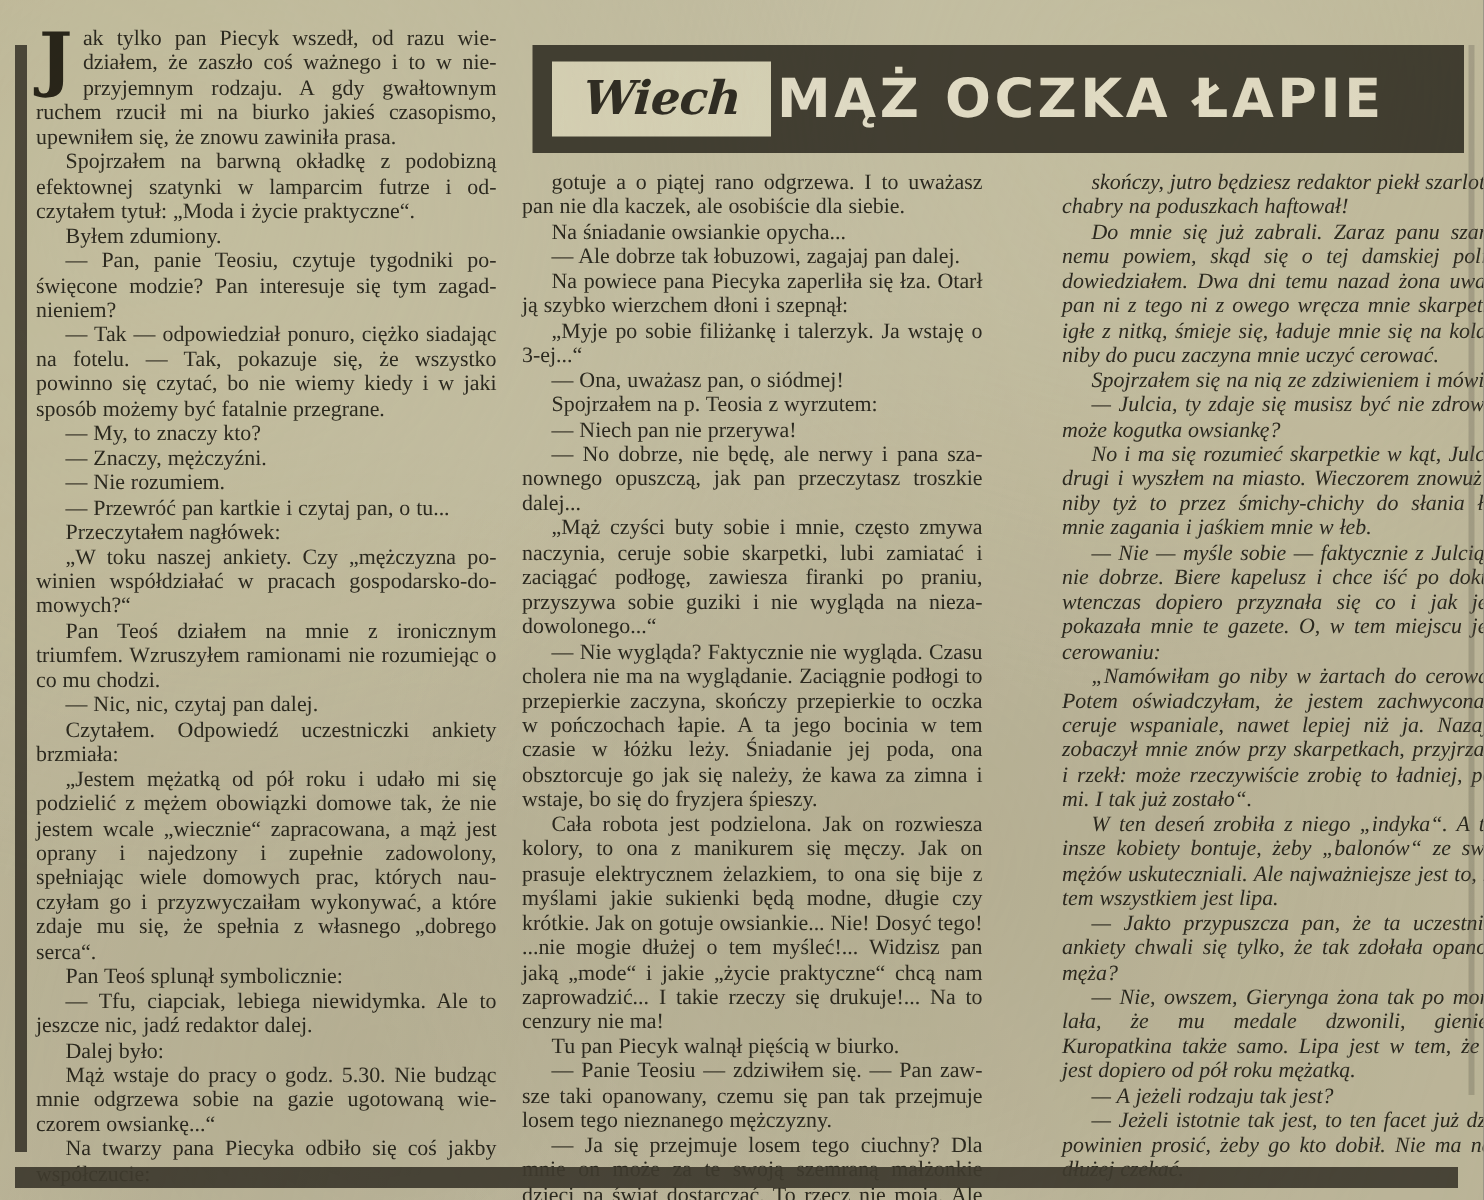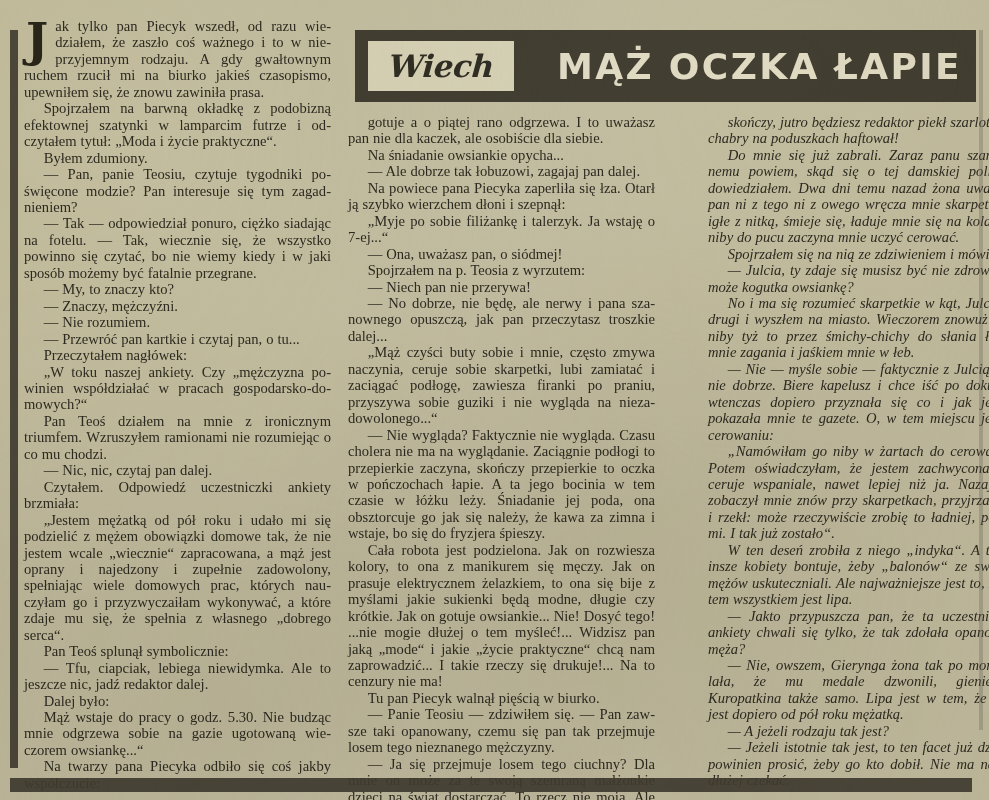--- a/index.html
+++ b/index.html
@@ -103,21 +103,21 @@
     font-family: "DejaVu Serif", serif;
     font-style: italic;
     font-weight: 700;
     font-size: 31px;
     color: #2f2c24;
     letter-spacing: -0.5px;
     transform: skewX(-4deg);
   }
   .banner-title {
     flex: 1;
-    text-align: right;
+    text-align: left;
     padding: 0 14px 0 4px;
     font-family: "DejaVu Sans", sans-serif;
     font-weight: 700;
     font-size: 36px;
     letter-spacing: 2.4px;
     color: #efeada;
     white-space: nowrap;
   }
 
   
@@ -188,21 +188,21 @@
       </div>
       <div class="banner-title">MĄŻ OCZKA ŁAPIE</div>
     </div>
 
     <div class="columns">
       <div class="col col-1">
           <p class="dropcap-para"><span class="dropcap">J</span>ak tylko pan Piecyk wszedł, od razu wie­działem, że zaszło coś ważnego i to w nie­przyjemnym rodzaju. A gdy gwałtownym ruchem rzucił mi na biurko jakieś czasopismo, upewniłem się, że znowu zawiniła prasa.</p>
           <p>Spojrzałem na barwną okładkę z podobizną efektownej szatynki w lamparcim futrze i od­czytałem tytuł: „Moda i życie praktyczne“.</p>
           <p>Byłem zdumiony.</p>
           <p>— Pan, panie Teosiu, czytuje tygodniki po­święcone modzie? Pan interesuje się tym zagad­nieniem?</p>
-          <p>— Tak — odpowiedział ponuro, ciężko siada­jąc na fotelu. — Tak, wiecznie się, że wszystko powinno się czytać, bo nie wiemy kiedy i w ja­ki sposób możemy być fatalnie przegrane.</p>
+          <p>— Tak — odpowiedział ponuro, ciężko siada­jąc na fotelu. — Tak, pokazuje się, że wszystko powinno się czytać, bo nie wiemy kiedy i w ja­ki sposób możemy być fatalnie przegrane.</p>
           <p>— My, to znaczy kto?</p>
           <p>— Znaczy, mężczyźni.</p>
           <p>— Nie rozumiem.</p>
           <p>— Przewróć pan kartkie i czytaj pan, o tu...</p>
           <p>Przeczytałem nagłówek:</p>
           <p>„W toku naszej ankiety. Czy „mężczyzna po­winien współdziałać w pracach gospodarsko-do­mowych?“</p>
           <p>Pan Teoś działem na mnie z ironicznym triumfem. Wzruszyłem ramionami nie rozumie­jąc o co mu chodzi.</p>
           <p>— Nic, nic, czytaj pan dalej.</p>
           <p>Czytałem. Odpowiedź uczestniczki ankiety brzmiała:</p>
           <p>„Jestem mężatką od pół roku i udało mi się podzielić z mężem obowiązki domowe tak, że nie jestem wcale „wiecznie“ zapracowana, a mąż jest oprany i najedzony i zupełnie zadowolony, spełniając wiele domowych prac, których nau­czyłam go i przyzwyczaiłam wykonywać, a któ­re zdaje mu się, że spełnia z własnego „dobre­go serca“.</p>
@@ -210,21 +210,21 @@
           <p>— Tfu, ciapciak, lebiega niewidymka. Ale to jeszcze nic, jadź redaktor dalej.</p>
           <p>Dalej było:</p>
           <p>Mąż wstaje do pracy o godz. 5.30. Nie budząc mnie odgrzewa sobie na gazie ugotowaną wie­czorem owsiankę...“</p>
           <p>Na twarzy pana Piecyka odbiło się coś jakby współczucie:</p>
         </div>
       <div class="col col-2">
           <p>gotuje a o piątej rano odgrzewa. I to uważasz pan nie dla kaczek, ale osobiście dla siebie.</p>
           <p>Na śniadanie owsiankie opycha...</p>
           <p>— Ale dobrze tak łobuzowi, zagajaj pan dalej.</p>
           <p>Na powiece pana Piecyka zaperliła się łza. Otarł ją szybko wierzchem dłoni i szepnął:</p>
-          <p>„Myje po sobie filiżankę i talerzyk. Ja wsta­ję o 7-ej...“</p>
+          <p>„Myje po sobie filiżankę i talerzyk. Ja wsta­ję o 3-ej...“</p>
           <p>— Ona, uważasz pan, o siódmej!</p>
           <p>Spojrzałem na p. Teosia z wyrzutem:</p>
           <p>— Niech pan nie przerywa!</p>
           <p>— No dobrze, nie będę, ale nerwy i pana sza­nownego opuszczą, jak pan przeczytasz troszkie dalej...</p>
           <p>„Mąż czyści buty sobie i mnie, często zmywa naczynia, ceruje sobie skarpetki, lubi zamiatać i zaciągać podłogę, zawiesza firanki po praniu, przyszywa sobie guziki i nie wygląda na nieza­dowolonego...“</p>
           <p>— Nie wygląda? Faktycznie nie wygląda. Cza­su cholera nie ma na wyglądanie. Zaciągnie podłogi to przepierkie zaczyna, skończy przepier­kie to oczka w pończochach łapie. A ta jego bo­cinia w tem czasie w łóżku leży. Śniadanie jej poda, ona obsztorcuje go jak się należy, że ka­wa za zimna i wstaje, bo się do fryzjera śpieszy.</p>
           <p>Cała robota jest podzielona. Jak on rozwie­sza kolory, to ona z manikurem się męczy. Jak on prasuje elektrycznem żelazkiem, to ona się bije z myślami jakie sukienki będą modne, dłu­gie czy krótkie. Jak on gotuje owsiankie... Nie! Dosyć tego! ...nie mogie dłużej o tem myśleć!... Widzisz pan jaką „mode“ i jakie „życie prak­tyczne“ chcą nam zaprowadzić... I takie rzeczy się drukuje!... Na to cenzury nie ma!</p>
           <p>Tu pan Piecyk walnął pięścią w biurko.</p>
           <p>— Panie Teosiu — zdziwiłem się. — Pan zaw­sze taki opanowany, czemu się pan tak przej­muje losem tego nieznanego mężczyzny.</p>
           <p>— Ja się przejmuje losem tego ciuchny? Dla mnie on może za te swoją szemraną małżonkie dzieci na świat dostarczać. To rzecz nie moja. Ale tu się rozchodzi o zły przykład, o bezpie­czeństwo ogółu. Jeżeli się z tem od razu nie</p>

